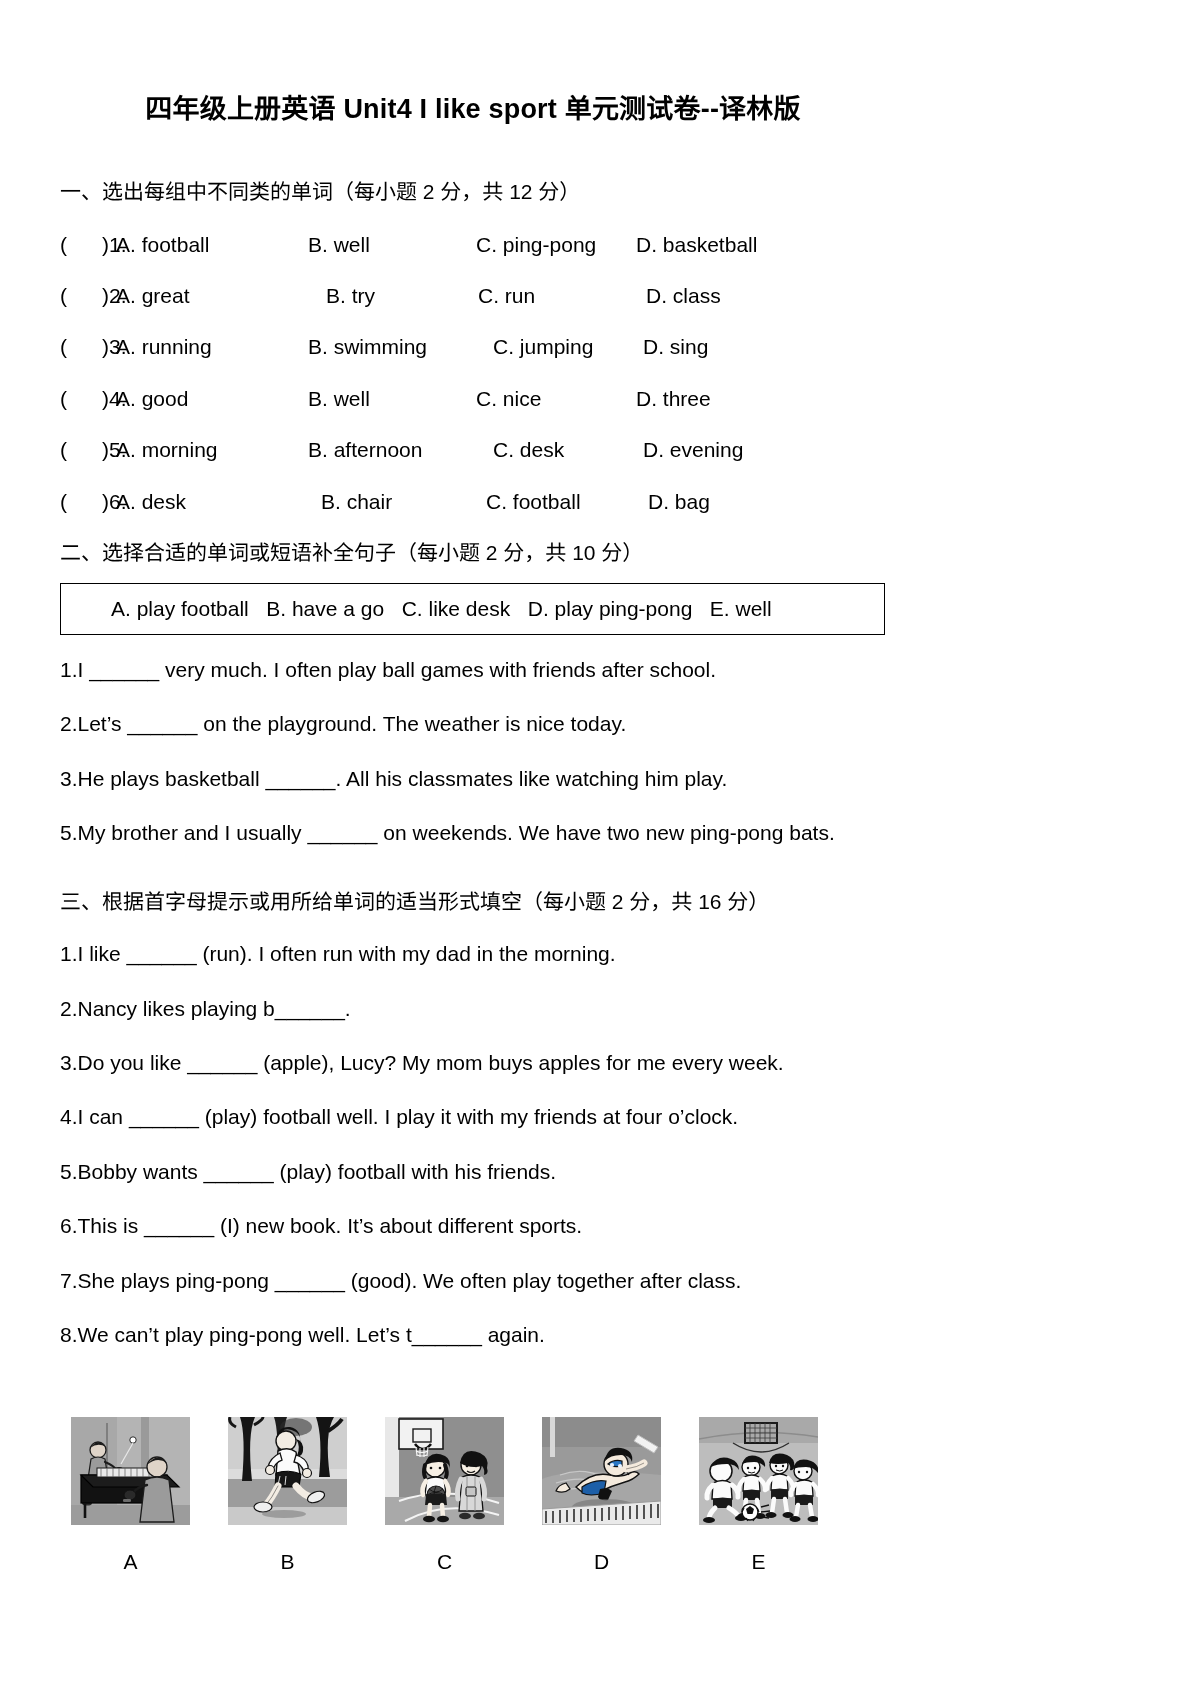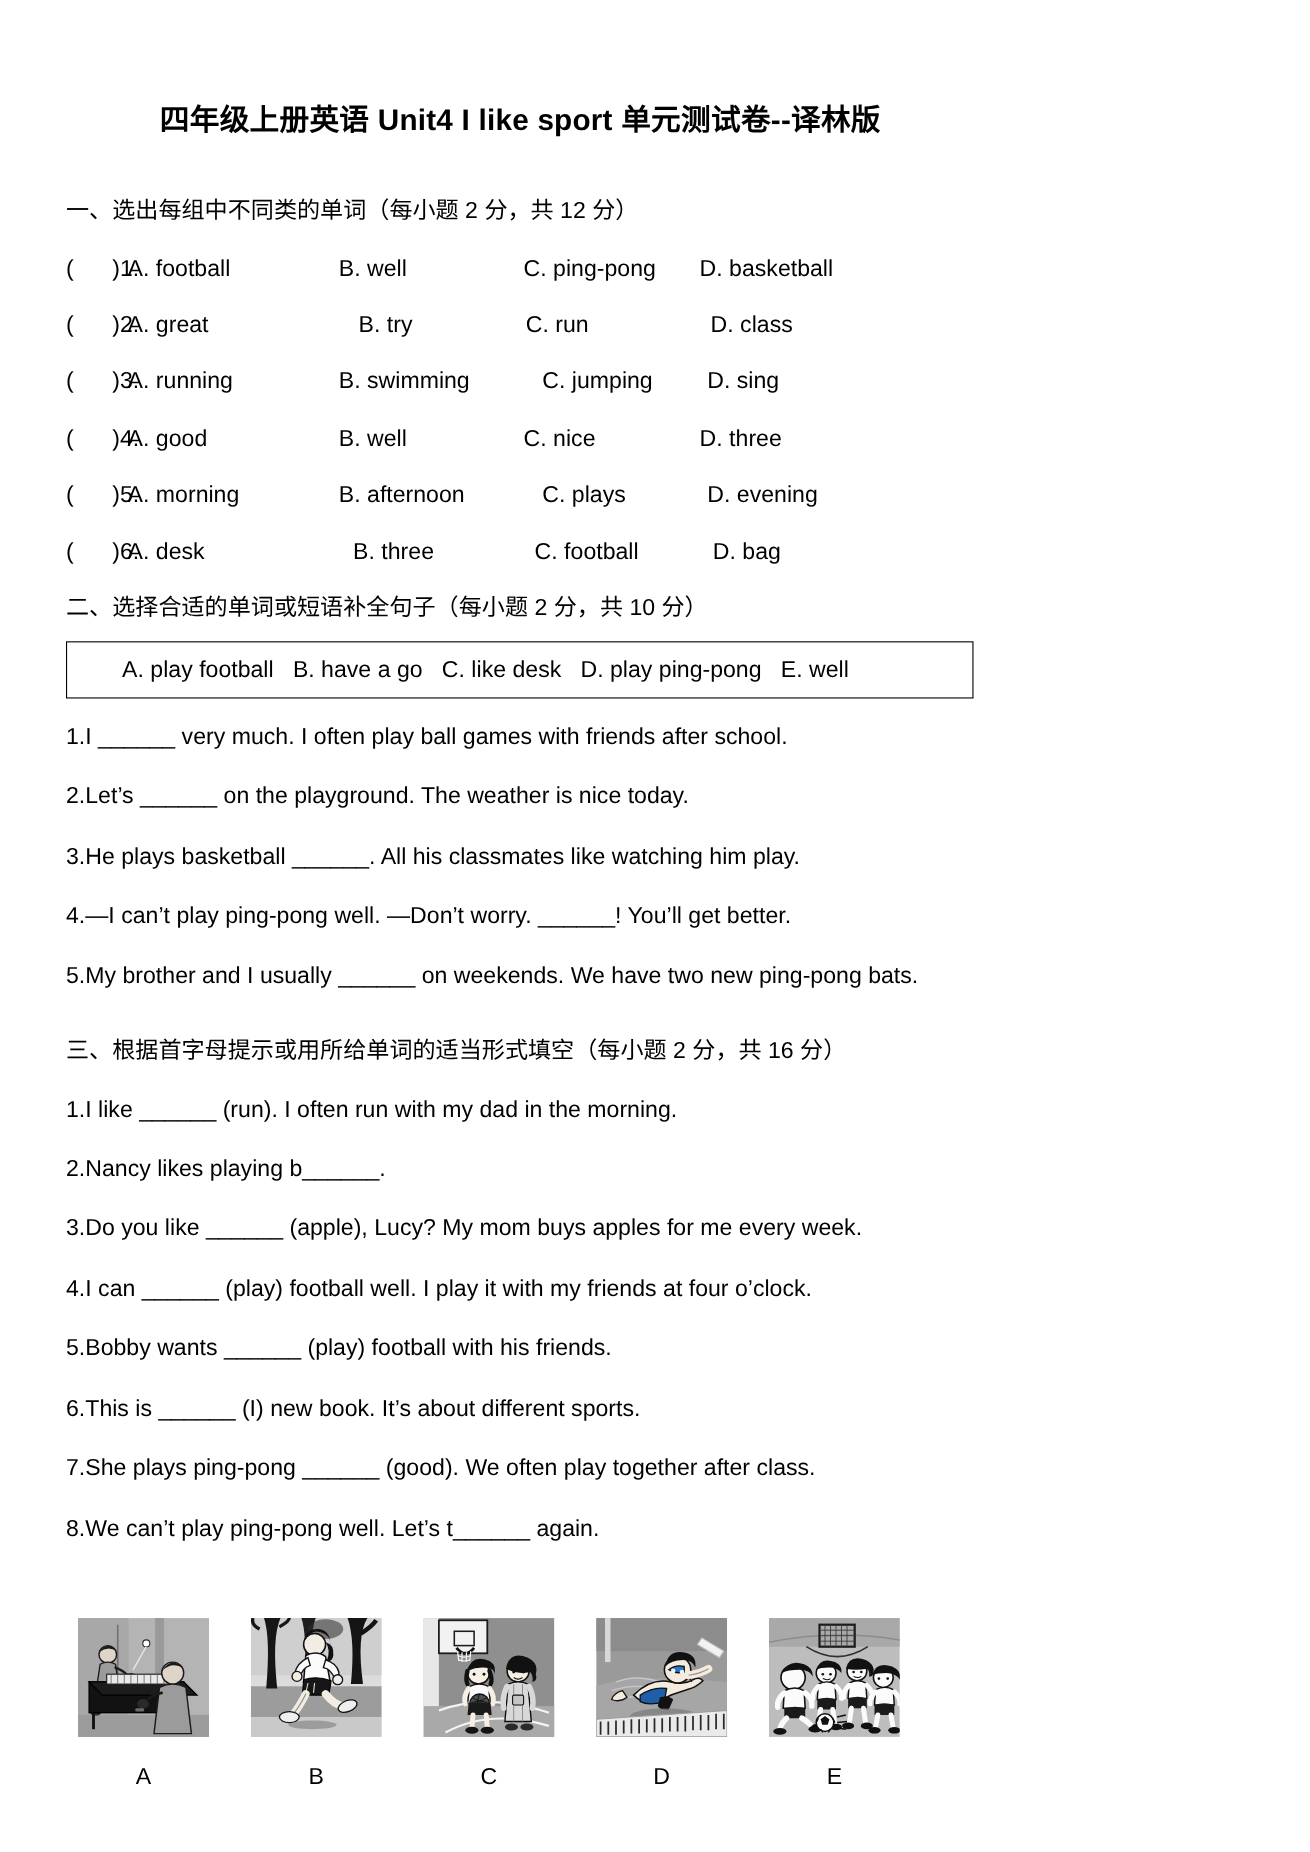--- a/index.html
+++ b/index.html
@@ -158,40 +158,39 @@
     <span class="mc-a">A. good</span>
     <span class="mc-b">B. well</span>
     <span class="mc-c">C. nice</span>
     <span class="mc-d">D. three</span>
   </div>
 
   <div class="mc-row w3">
     <span class="mc-paren">(      )5.</span>
     <span class="mc-a">A. morning</span>
     <span class="mc-b">B. afternoon</span>
-    <span class="mc-c">C. plays</span>
+    <span class="mc-c">C. desk</span>
     <span class="mc-d">D. evening</span>
   </div>
 
   <div class="mc-row w6">
     <span class="mc-paren">(      )6.</span>
     <span class="mc-a">A. desk</span>
-    <span class="mc-b">B. three</span>
+    <span class="mc-b">B. chair</span>
     <span class="mc-c">C. football</span>
     <span class="mc-d">D. bag</span>
   </div>
 
   <div class="section-heading">二、选择合适的单词或短语补全句子（每小题 2 分，共 10 分）</div>
 
   <div class="wordbank">A. play football   B. have a go   C. like desk   D. play ping-pong   E. well</div>
 
   <div class="s-line">1.I ______ very much. I often play ball games with friends after school.</div>
   <div class="s-line">2.Let’s ______ on the playground. The weather is nice today.</div>
   <div class="s-line">3.He plays basketball ______. All his classmates like watching him play.</div>
-  <div class="s-line">4.—I can’t play ping-pong well. —Don’t worry. ______! You’ll get better.</div>
   <div class="s-line">5.My brother and I usually ______ on weekends. We have two new ping-pong bats.</div>
 
   <div class="sp-sm"></div>
 
   <div class="section-heading">三、根据首字母提示或用所给单词的适当形式填空（每小题 2 分，共 16 分）</div>
   <div class="sp-md"></div>
 
   <div class="s-line">1.I like ______ (run). I often run with my dad in the morning.</div>
   <div class="s-line">2.Nancy likes playing b______.</div>
   <div class="s-line">3.Do you like ______ (apple), Lucy? My mom buys apples for me every week.</div>

